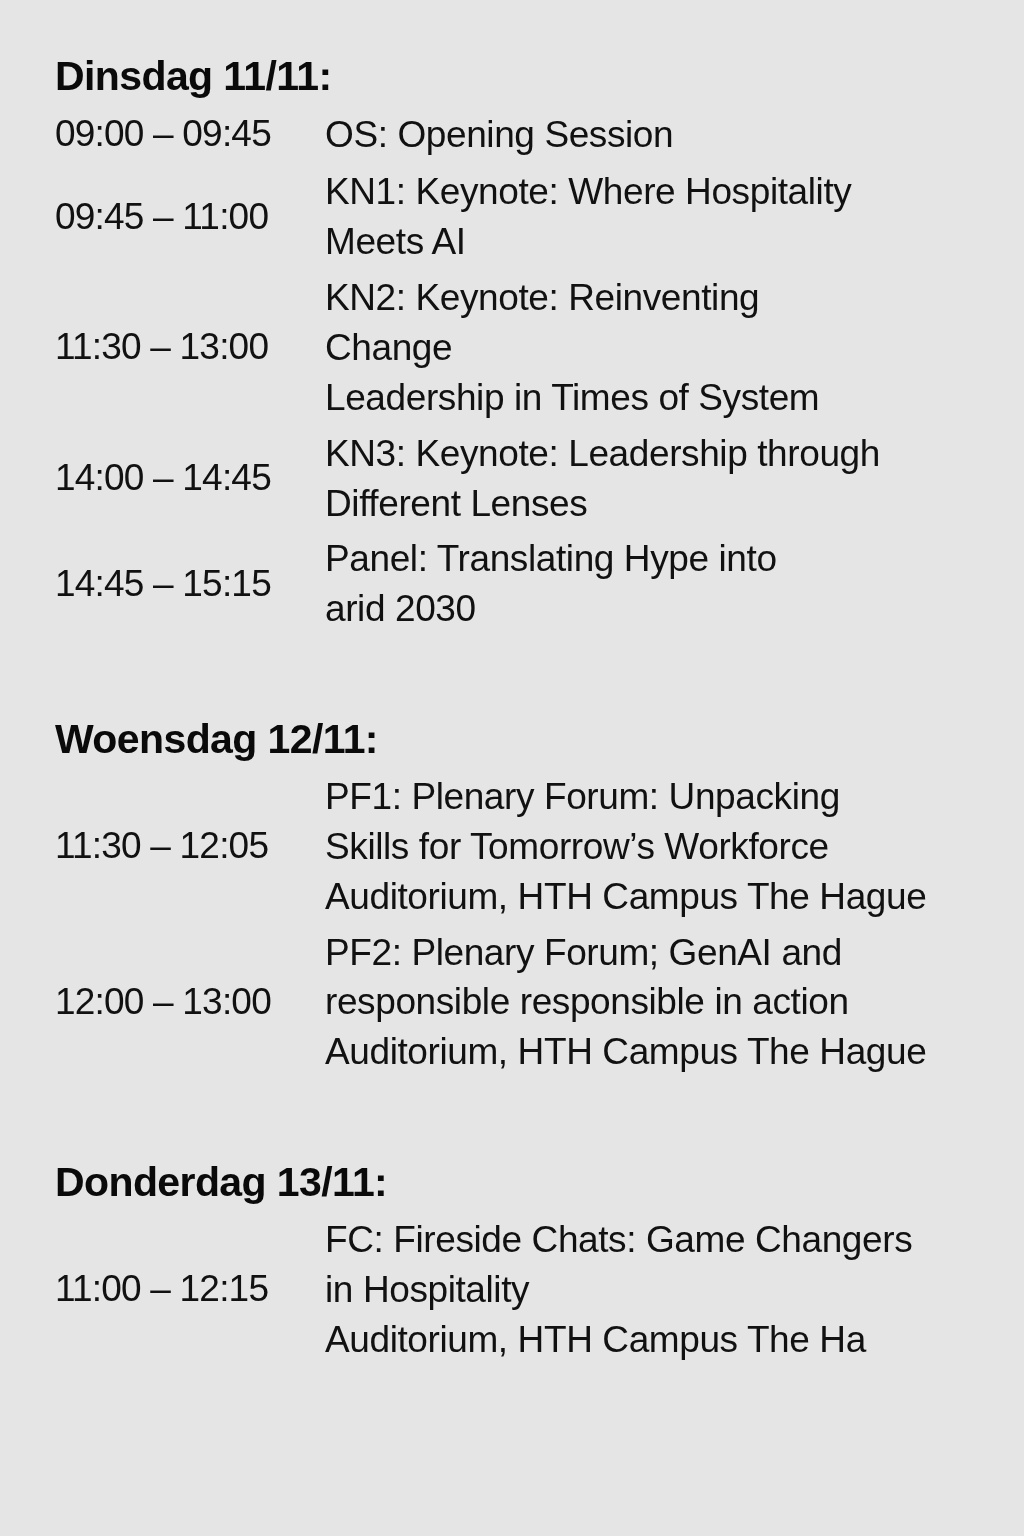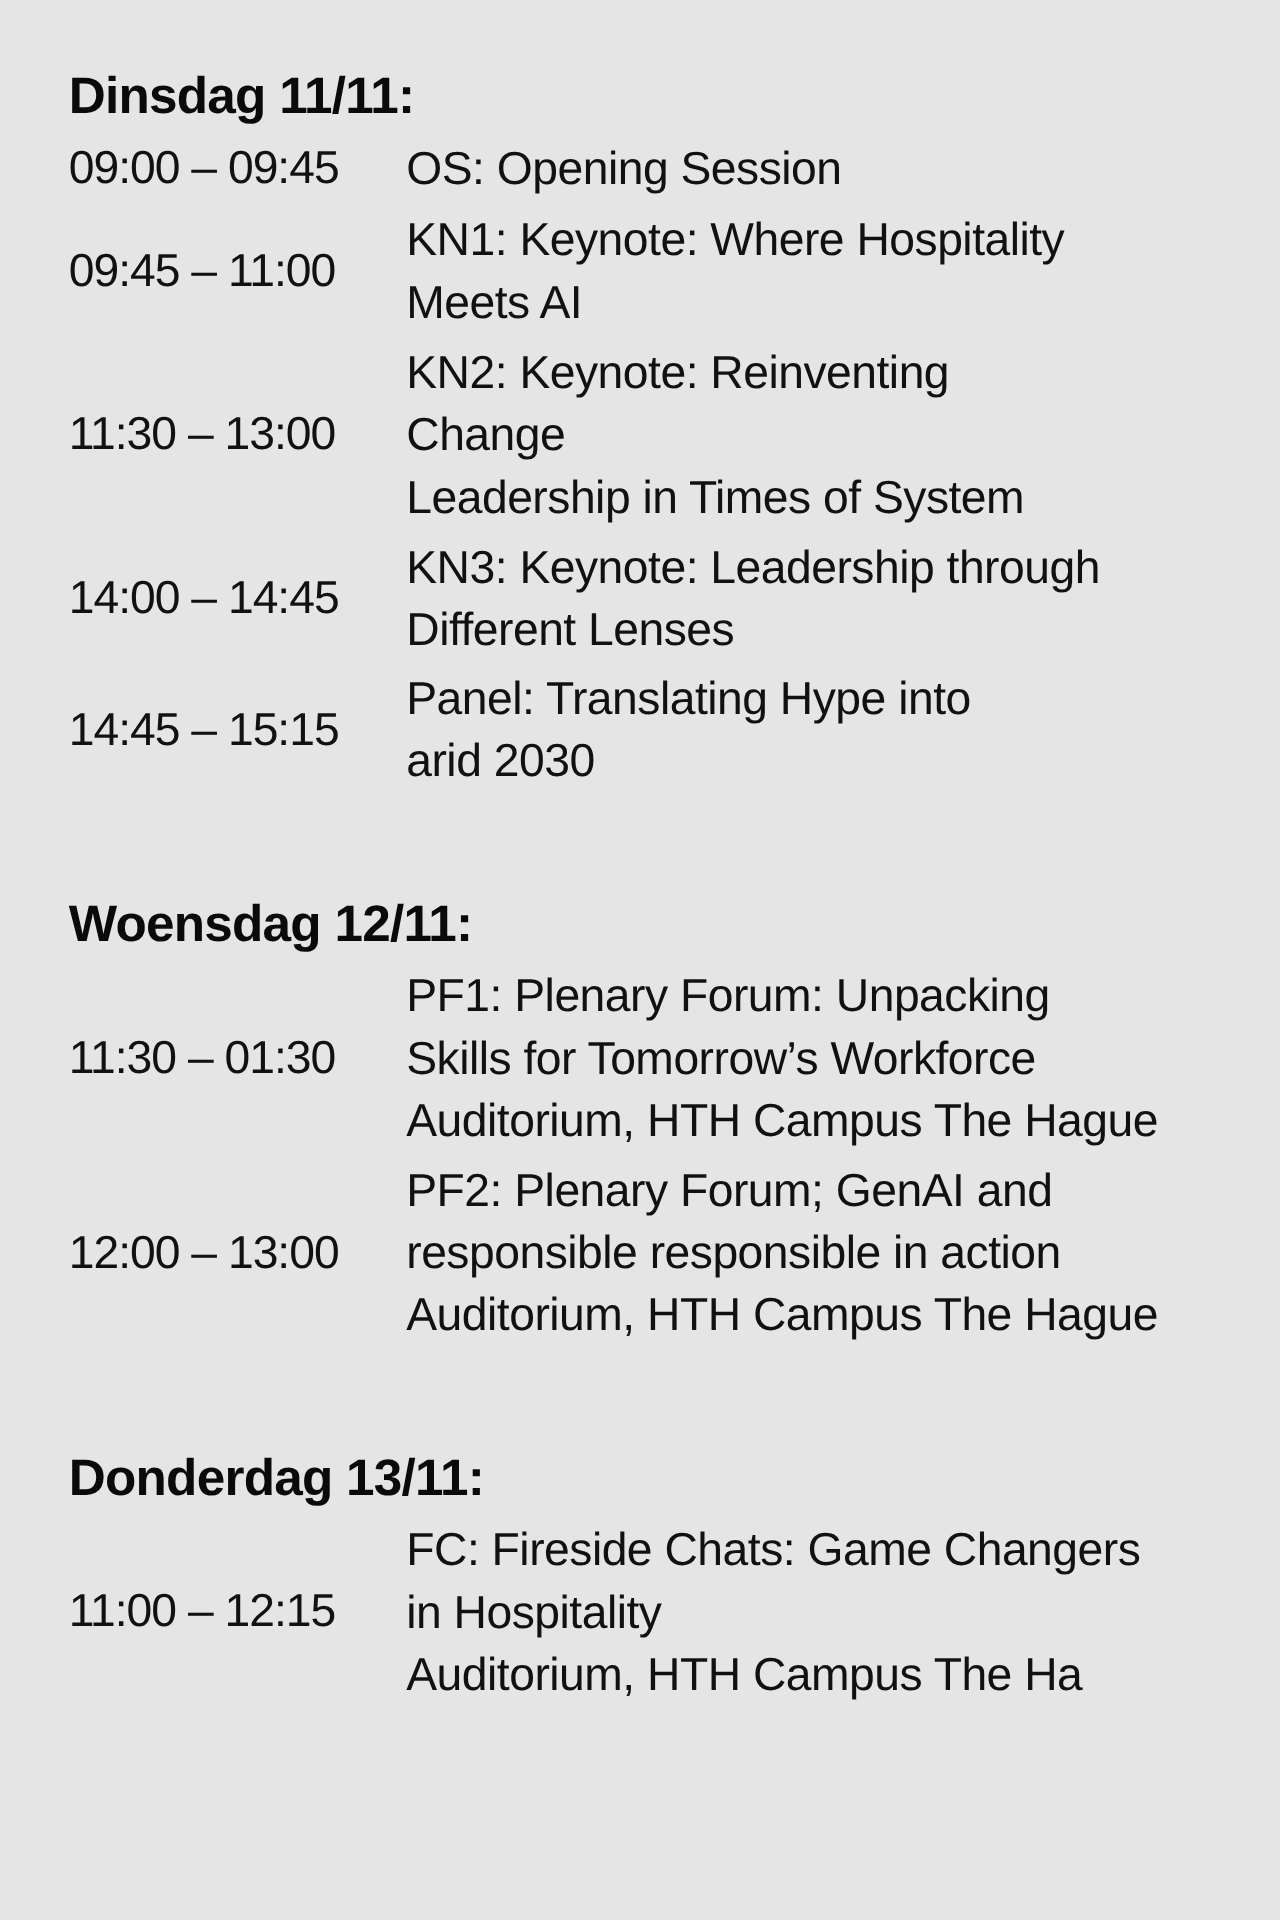--- a/index.html
+++ b/index.html
@@ -118,21 +118,21 @@
             <span class="detail-line">Panel: Translating Hype into</span>
             <span class="detail-line">arid 2030</span>
           </div>
         </div>
       </div>
     </div>
     <div class="day-block">
       <div class="day-heading">Woensdag 12/11:</div>
       <div class="sessions">
         <div class="session-row">
-          <div class="session-time">11:30 – 01:30</div>
+          <div class="session-time">11:30 – 12:05</div>
           <div class="session-detail">
             <span class="detail-line">PF1: Plenary Forum: Unpacking</span>
             <span class="detail-line">Skills for Tomorrow’s Workforce</span>
             <span class="detail-line">Auditorium, HTH Campus The Hague</span>
           </div>
         </div>
         <div class="session-row">
           <div class="session-time">12:00 – 13:00</div>
           <div class="session-detail">
             <span class="detail-line">PF2: Plenary Forum; GenAI and</span>

